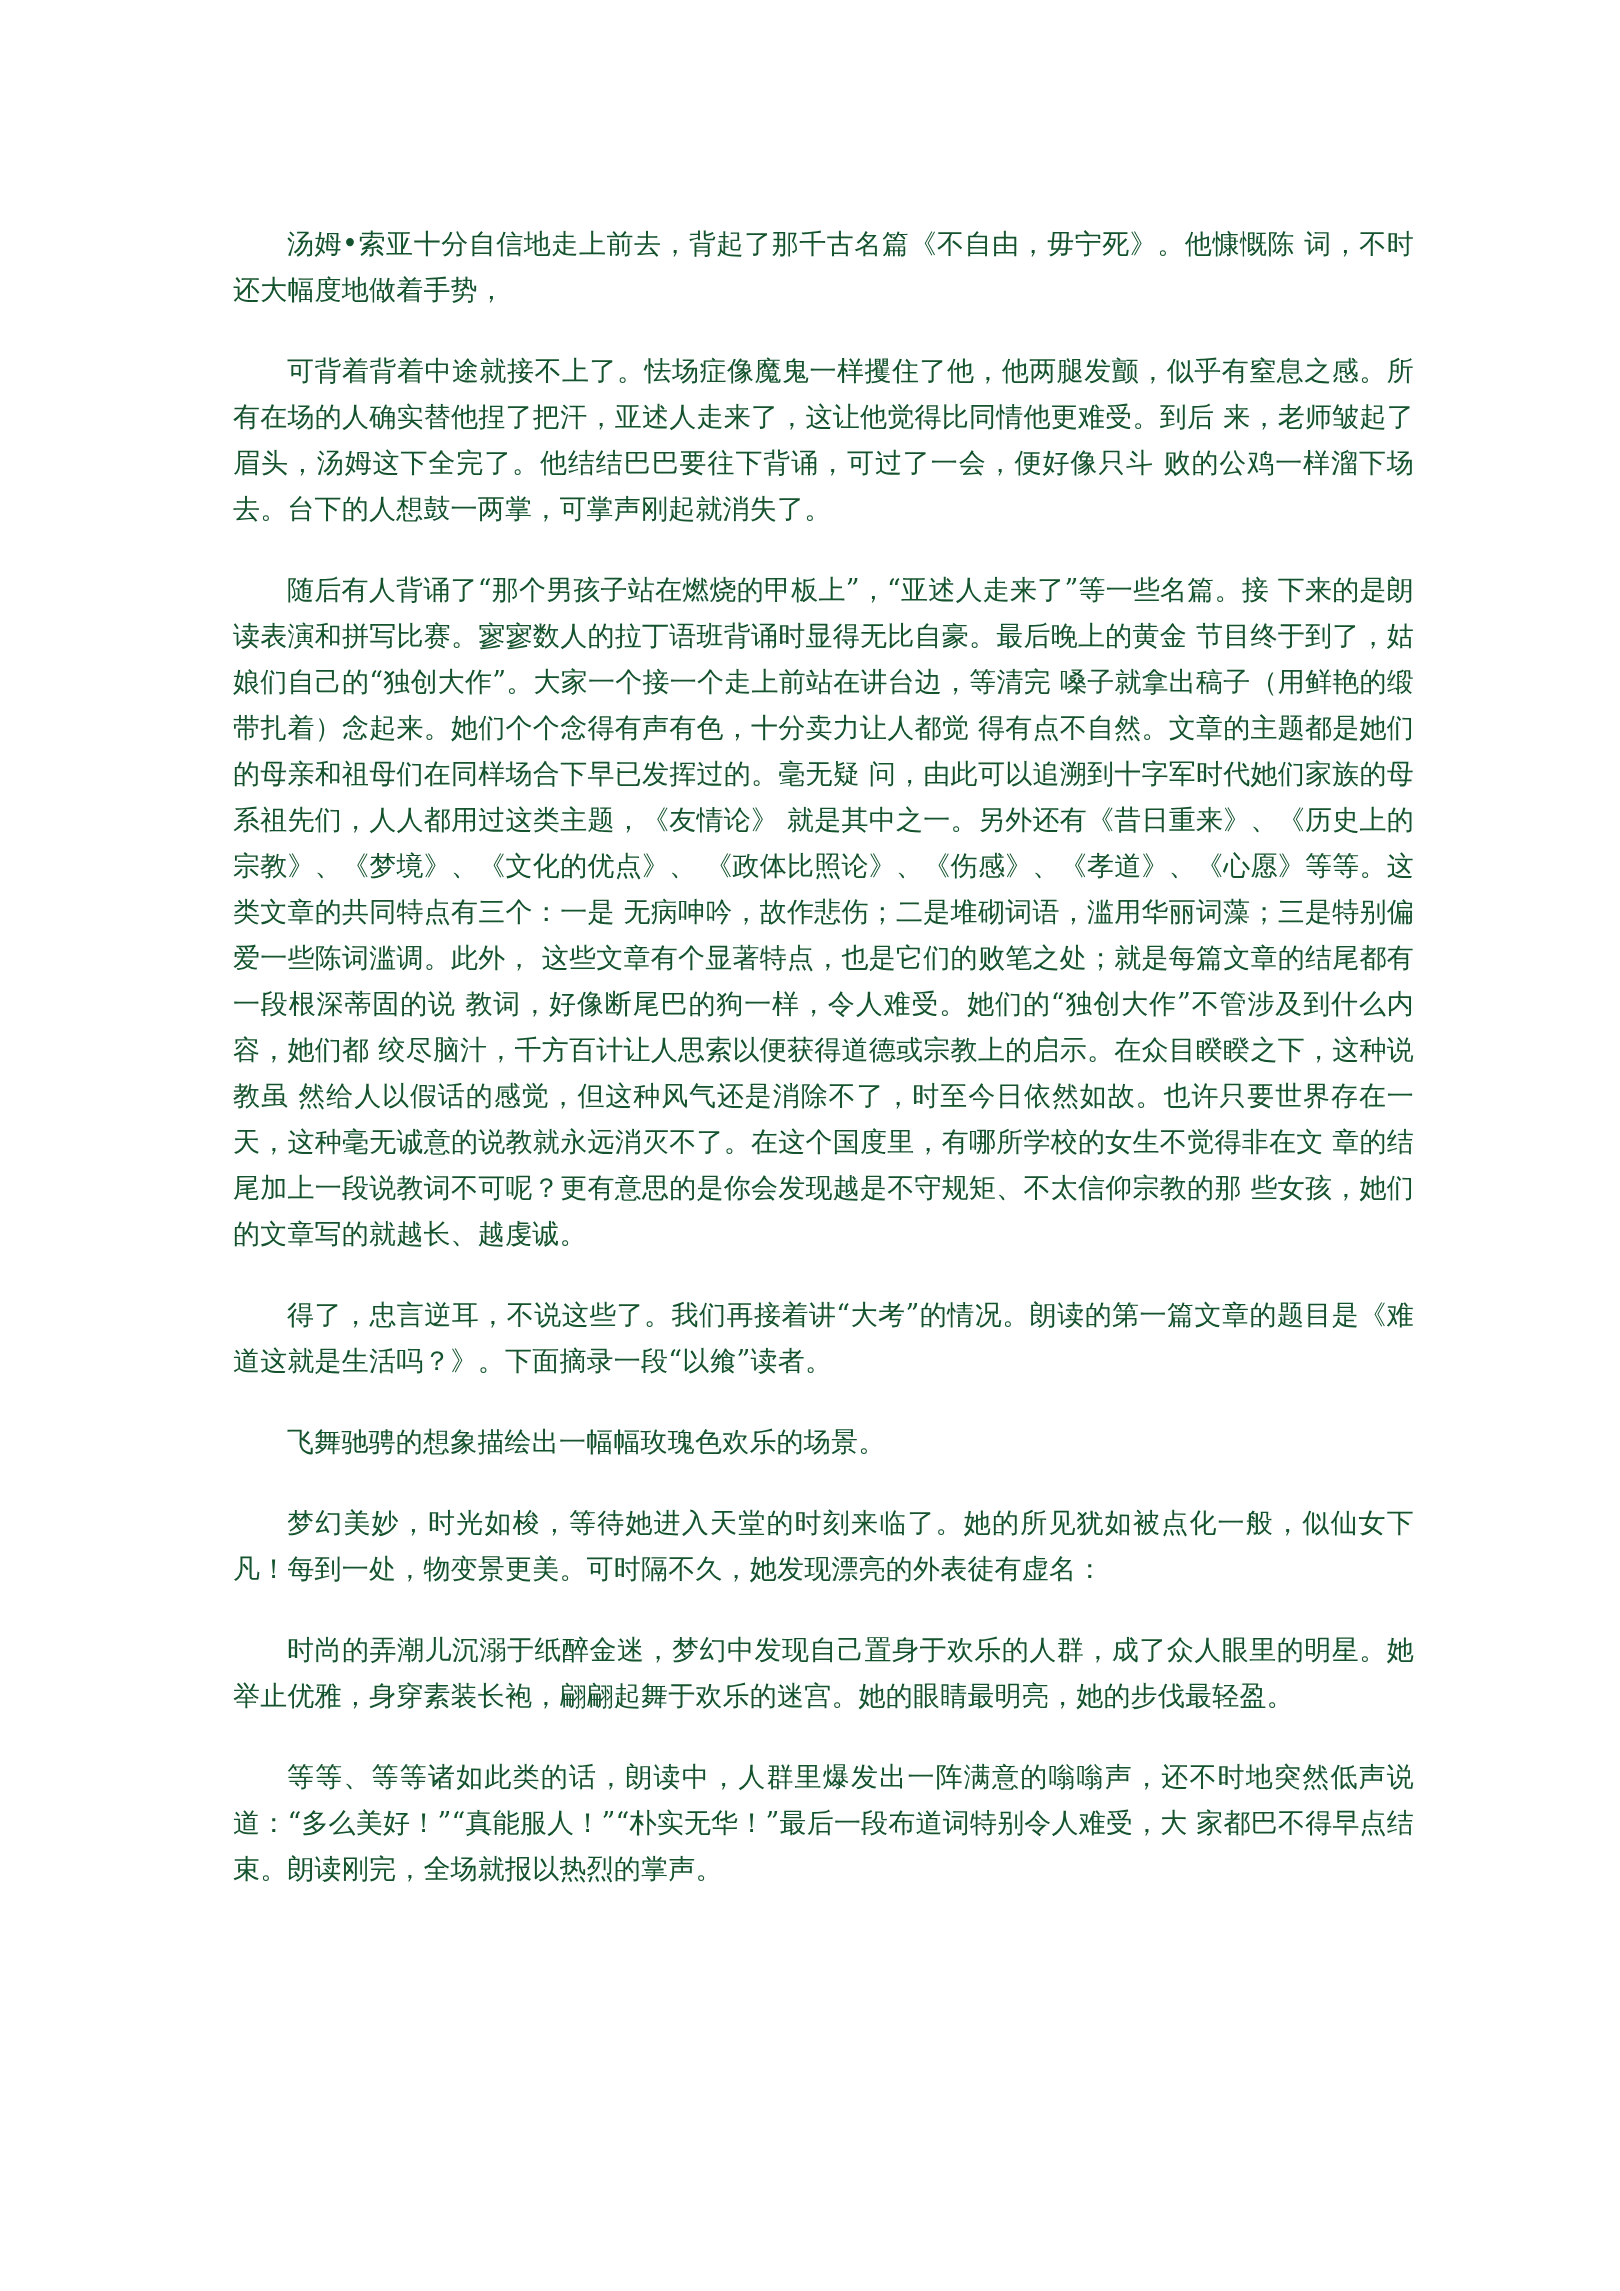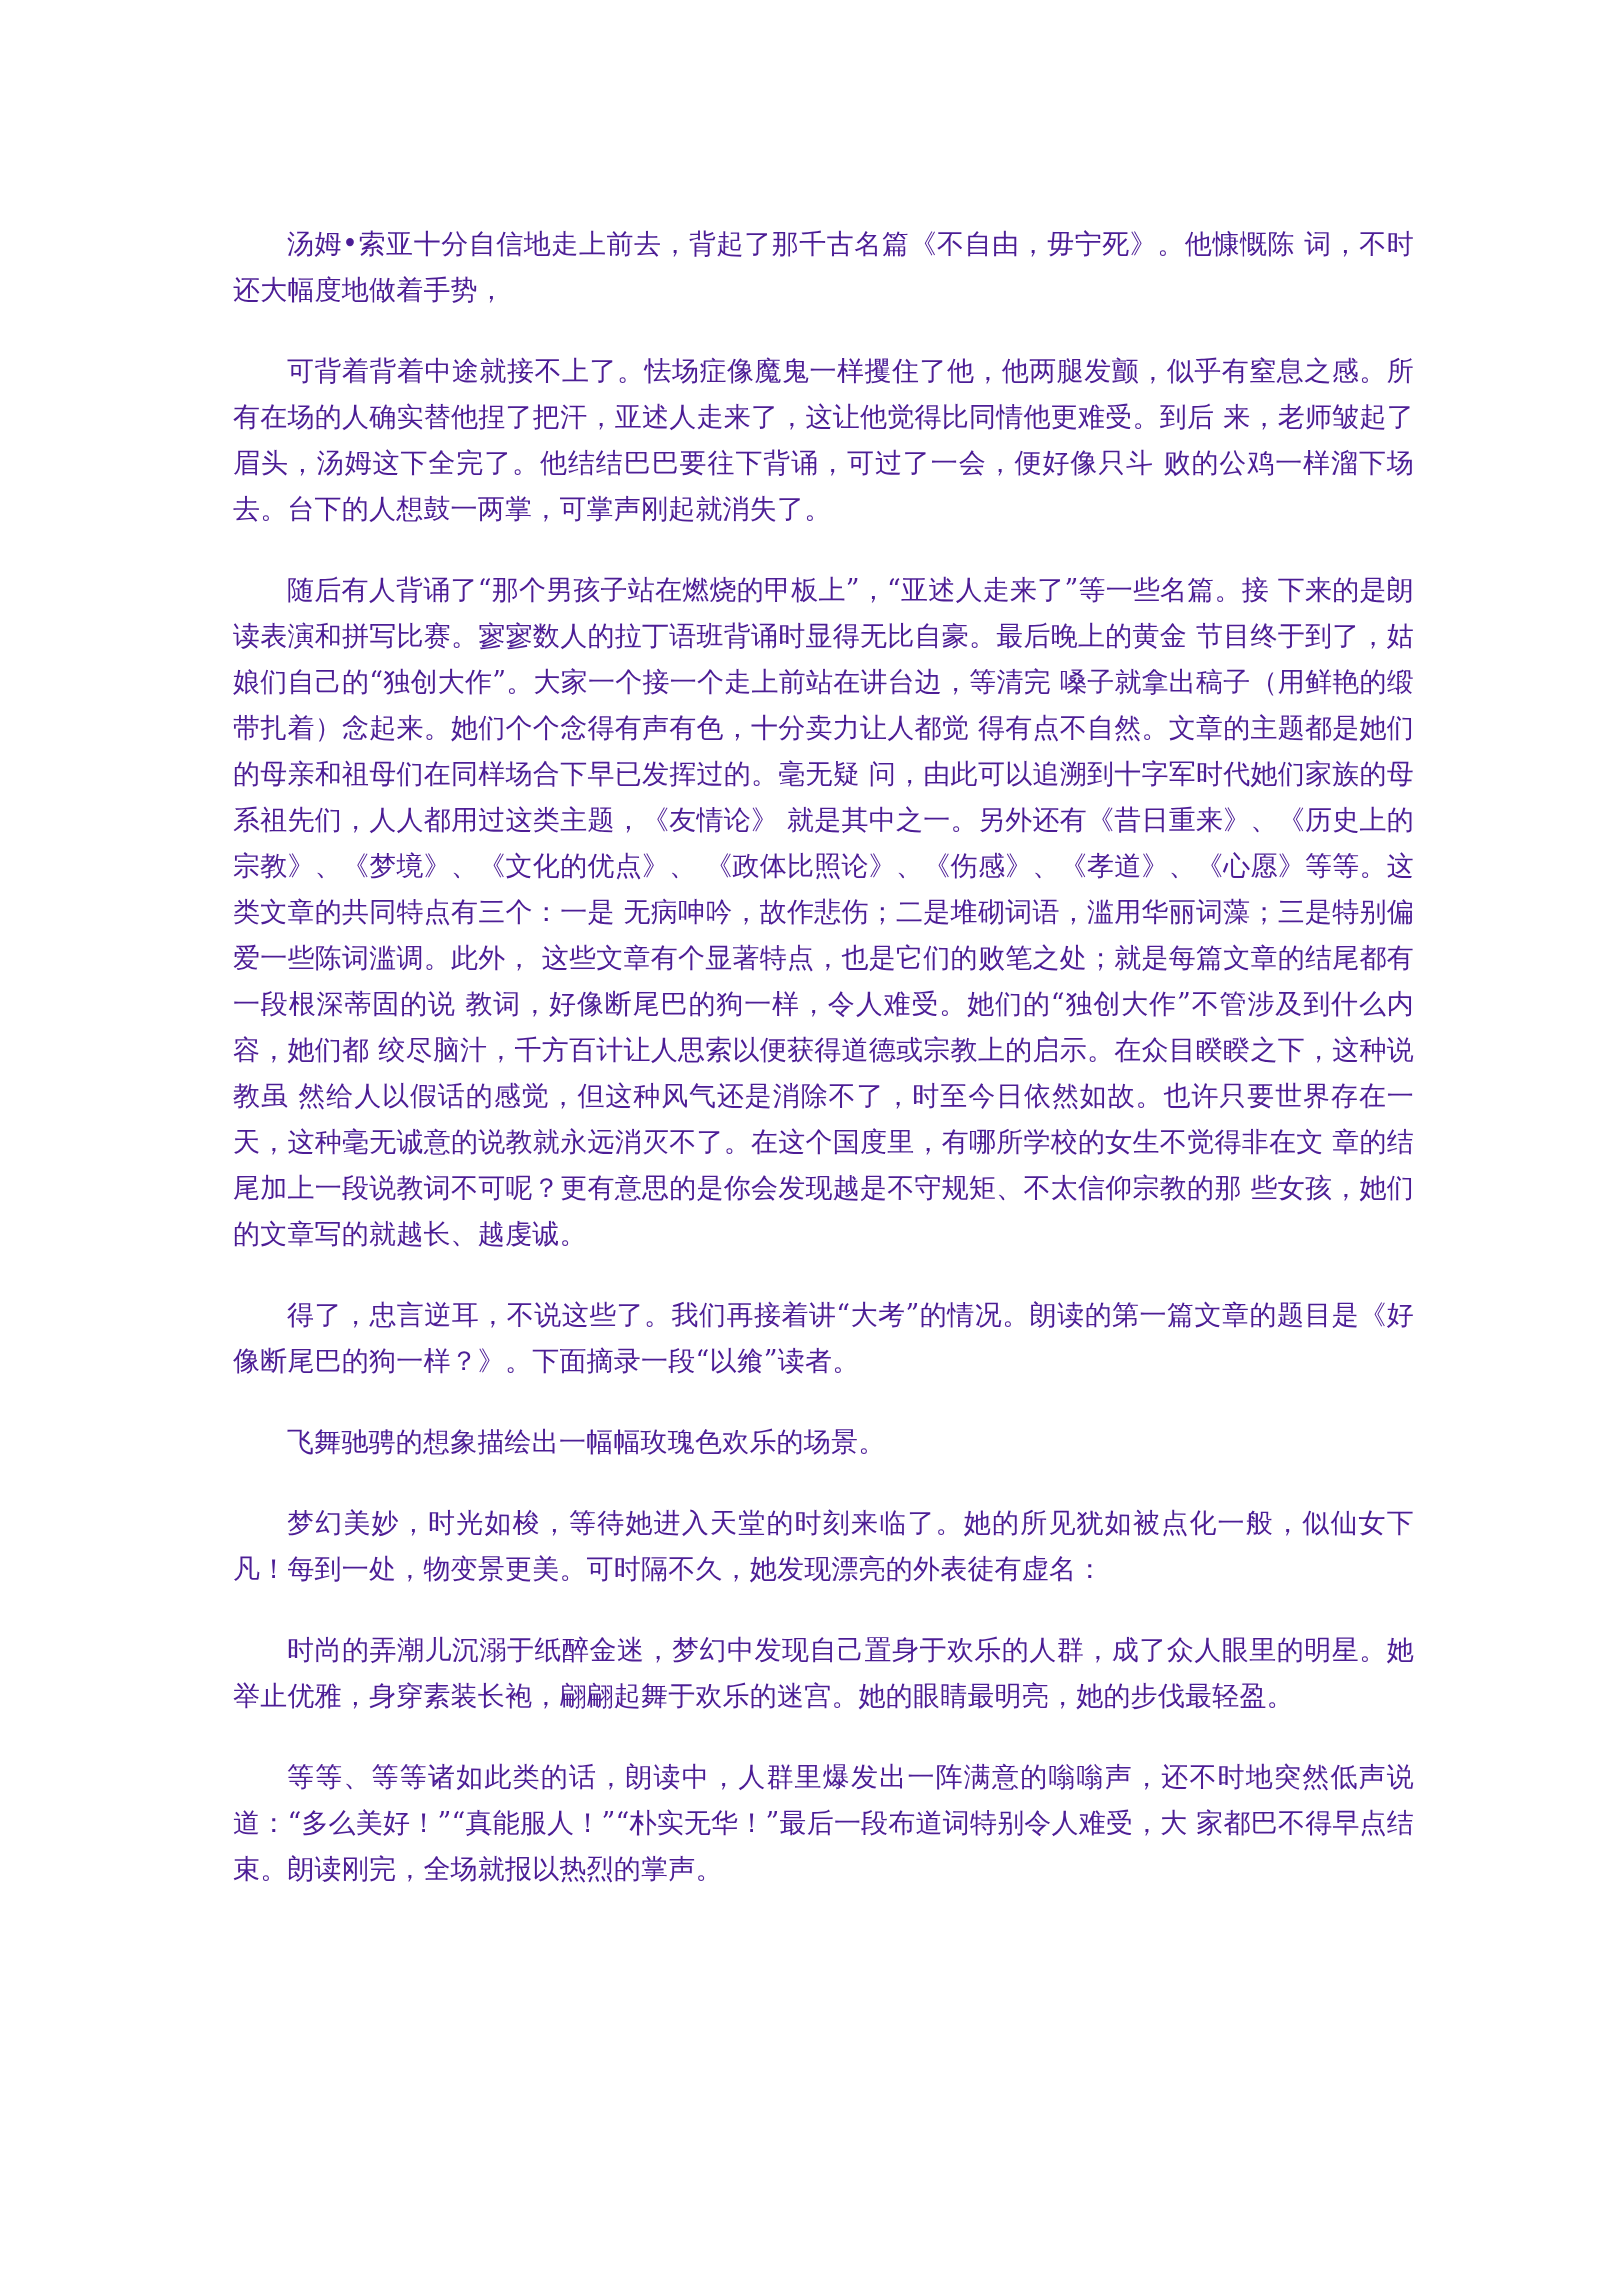--- a/index.html
+++ b/index.html
@@ -20,40 +20,40 @@
   }
   .content {
     position: absolute;
     left: 233px;
     top: 221px;
     width: 1181px;
   }
   .para {
     font-size: 27px;
     line-height: 46px;
-    color: #4c1d95;
+    color: #14532d;
     text-align: justify;
     text-justify: inter-ideograph;
     margin: 0 0 35px 0;
     text-indent: 2em;
     font-family: "DejaVu Serif", "Liberation Serif", serif;
     letter-spacing: 0.2px;
   }
   .para:last-child {
     margin-bottom: 15px;
   }
 </style>
 </head>
 <body>
 
 <div class="page">
   <div class="content">
     <p class="para">汤姆•索亚十分自信地走上前去，背起了那千古名篇《不自由，毋宁死》。他慷慨陈 词，不时还大幅度地做着手势，</p>
     <p class="para">可背着背着中途就接不上了。怯场症像魔鬼一样攫住了他，他两腿发颤，似乎有窒息之感。所有在场的人确实替他捏了把汗，亚述人走来了，这让他觉得比同情他更难受。到后 来，老师皱起了眉头，汤姆这下全完了。他结结巴巴要往下背诵，可过了一会，便好像只斗 败的公鸡一样溜下场去。台下的人想鼓一两掌，可掌声刚起就消失了。</p>
     <p class="para">随后有人背诵了“那个男孩子站在燃烧的甲板上”，“亚述人走来了”等一些名篇。接 下来的是朗读表演和拼写比赛。寥寥数人的拉丁语班背诵时显得无比自豪。最后晚上的黄金 节目终于到了，姑娘们自己的“独创大作”。大家一个接一个走上前站在讲台边，等清完 嗓子就拿出稿子（用鲜艳的缎带扎着）念起来。她们个个念得有声有色，十分卖力让人都觉 得有点不自然。文章的主题都是她们的母亲和祖母们在同样场合下早已发挥过的。毫无疑 问，由此可以追溯到十字军时代她们家族的母系祖先们，人人都用过这类主题，《友情论》 就是其中之一。另外还有《昔日重来》、《历史上的宗教》、《梦境》、《文化的优点》、 《政体比照论》、《伤感》、《孝道》、《心愿》等等。这类文章的共同特点有三个：一是 无病呻吟，故作悲伤；二是堆砌词语，滥用华丽词藻；三是特别偏爱一些陈词滥调。此外， 这些文章有个显著特点，也是它们的败笔之处；就是每篇文章的结尾都有一段根深蒂固的说 教词，好像断尾巴的狗一样，令人难受。她们的“独创大作”不管涉及到什么内容，她们都 绞尽脑汁，千方百计让人思索以便获得道德或宗教上的启示。在众目睽睽之下，这种说教虽 然给人以假话的感觉，但这种风气还是消除不了，时至今日依然如故。也许只要世界存在一 天，这种毫无诚意的说教就永远消灭不了。在这个国度里，有哪所学校的女生不觉得非在文 章的结尾加上一段说教词不可呢？更有意思的是你会发现越是不守规矩、不太信仰宗教的那 些女孩，她们的文章写的就越长、越虔诚。</p>
-    <p class="para">得了，忠言逆耳，不说这些了。我们再接着讲“大考”的情况。朗读的第一篇文章的题目是《好像断尾巴的狗一样？》。下面摘录一段“以飨”读者。</p>
+    <p class="para">得了，忠言逆耳，不说这些了。我们再接着讲“大考”的情况。朗读的第一篇文章的题目是《难道这就是生活吗？》。下面摘录一段“以飨”读者。</p>
     <p class="para">飞舞驰骋的想象描绘出一幅幅玫瑰色欢乐的场景。</p>
     <p class="para">梦幻美妙，时光如梭，等待她进入天堂的时刻来临了。她的所见犹如被点化一般，似仙女下凡！每到一处，物变景更美。可时隔不久，她发现漂亮的外表徒有虚名：</p>
     <p class="para">时尚的弄潮儿沉溺于纸醉金迷，梦幻中发现自己置身于欢乐的人群，成了众人眼里的明星。她举止优雅，身穿素装长袍，翩翩起舞于欢乐的迷宫。她的眼睛最明亮，她的步伐最轻盈。</p>
     <p class="para">等等、等等诸如此类的话，朗读中，人群里爆发出一阵满意的嗡嗡声，还不时地突然低声说道：“多么美好！”“真能服人！”“朴实无华！”最后一段布道词特别令人难受，大 家都巴不得早点结束。朗读刚完，全场就报以热烈的掌声。</p>
   </div>
 </div>
 
 
 </body></html>

